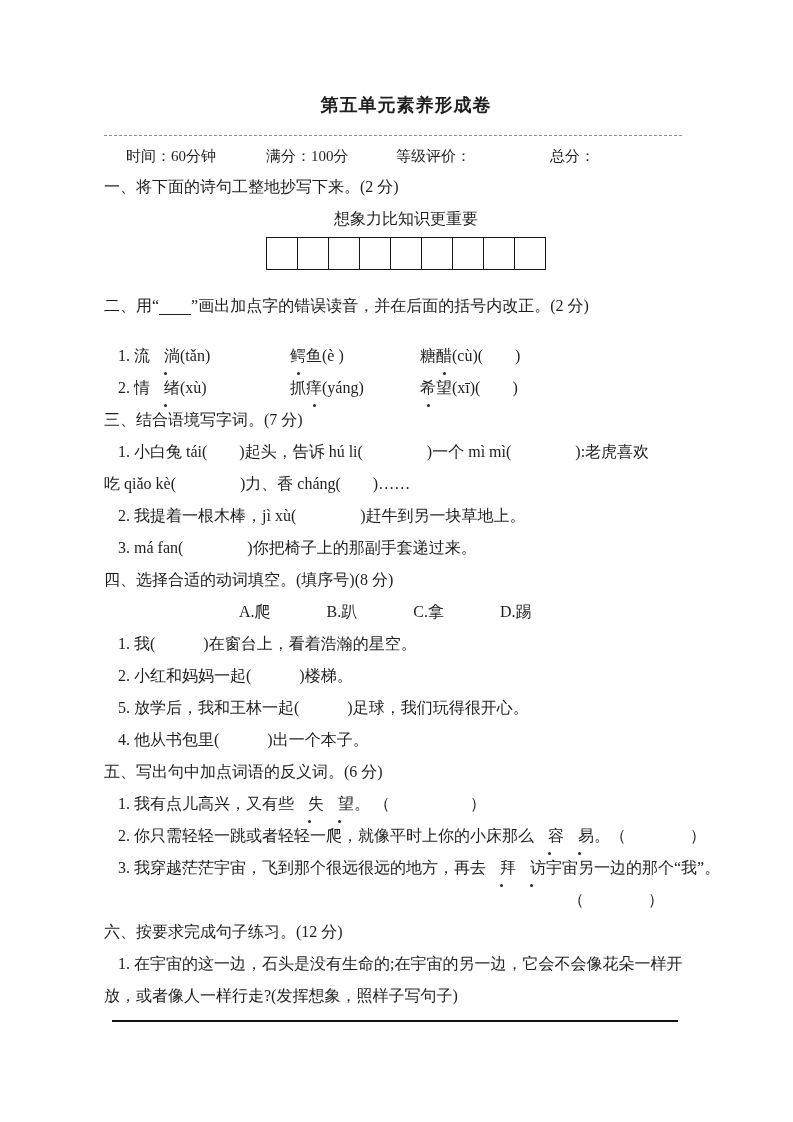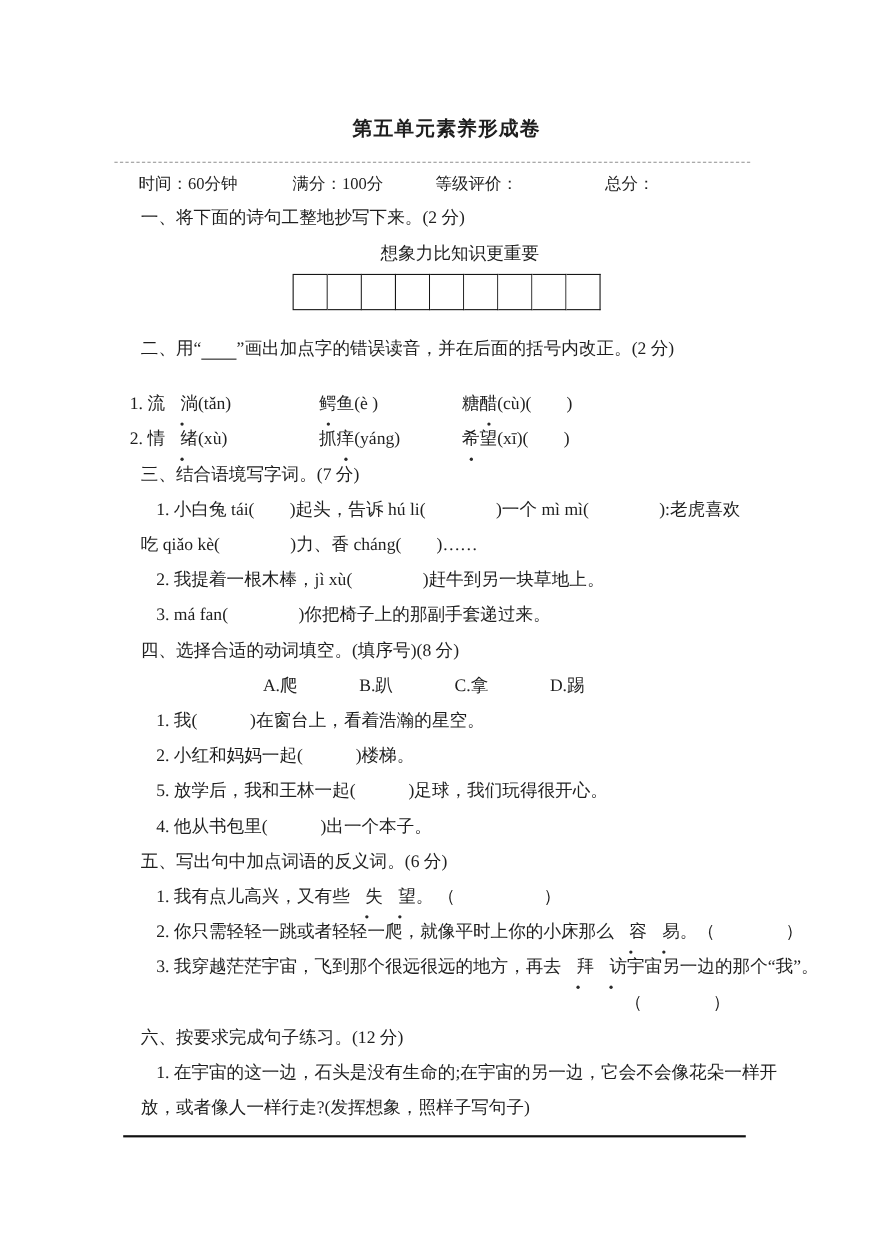--- a/index.html
+++ b/index.html
@@ -2,22 +2,22 @@
 <html><head>
 <meta charset="utf-8">
 <style>
   html,body{margin:0;padding:0;}
   body{
     width:793px;height:1122px;background:#ffffff;
     font-family:"Liberation Serif","DejaVu Serif",serif;
     color:#1e1e1e;
   }
   .page{position:relative;width:793px;height:1122px;overflow:hidden;background:#fff;}
-  .content{position:absolute;left:104px;top:12px;width:604px;font-size:16px;}
-  .line{line-height:32px;white-space:nowrap;margin-left:24px;}
+  .content{position:absolute;left:104px;top:0;width:604px;font-size:16px;}
+  .line{line-height:32px;white-space:nowrap;}
   .item{text-indent:14px;}
   .title{text-align:center;font-weight:700;font-size:18px;line-height:26px;margin-top:92px;letter-spacing:1px;}
   .divider{margin-top:17px;border-top:1.5px dashed #8f8f8f;width:578px;height:0;}
   .meta{display:flex;margin-top:8px;line-height:24px;font-weight:400;font-size:15px;padding-left:22px;}
   .meta .m1{width:140px}
   .meta .m2{width:130px}
   .meta .m3{width:154px}
   .s1h{margin-top:3px;}
   .phrase{text-align:center;}
   .grid{display:flex;justify-content:center;margin-top:2px;}

